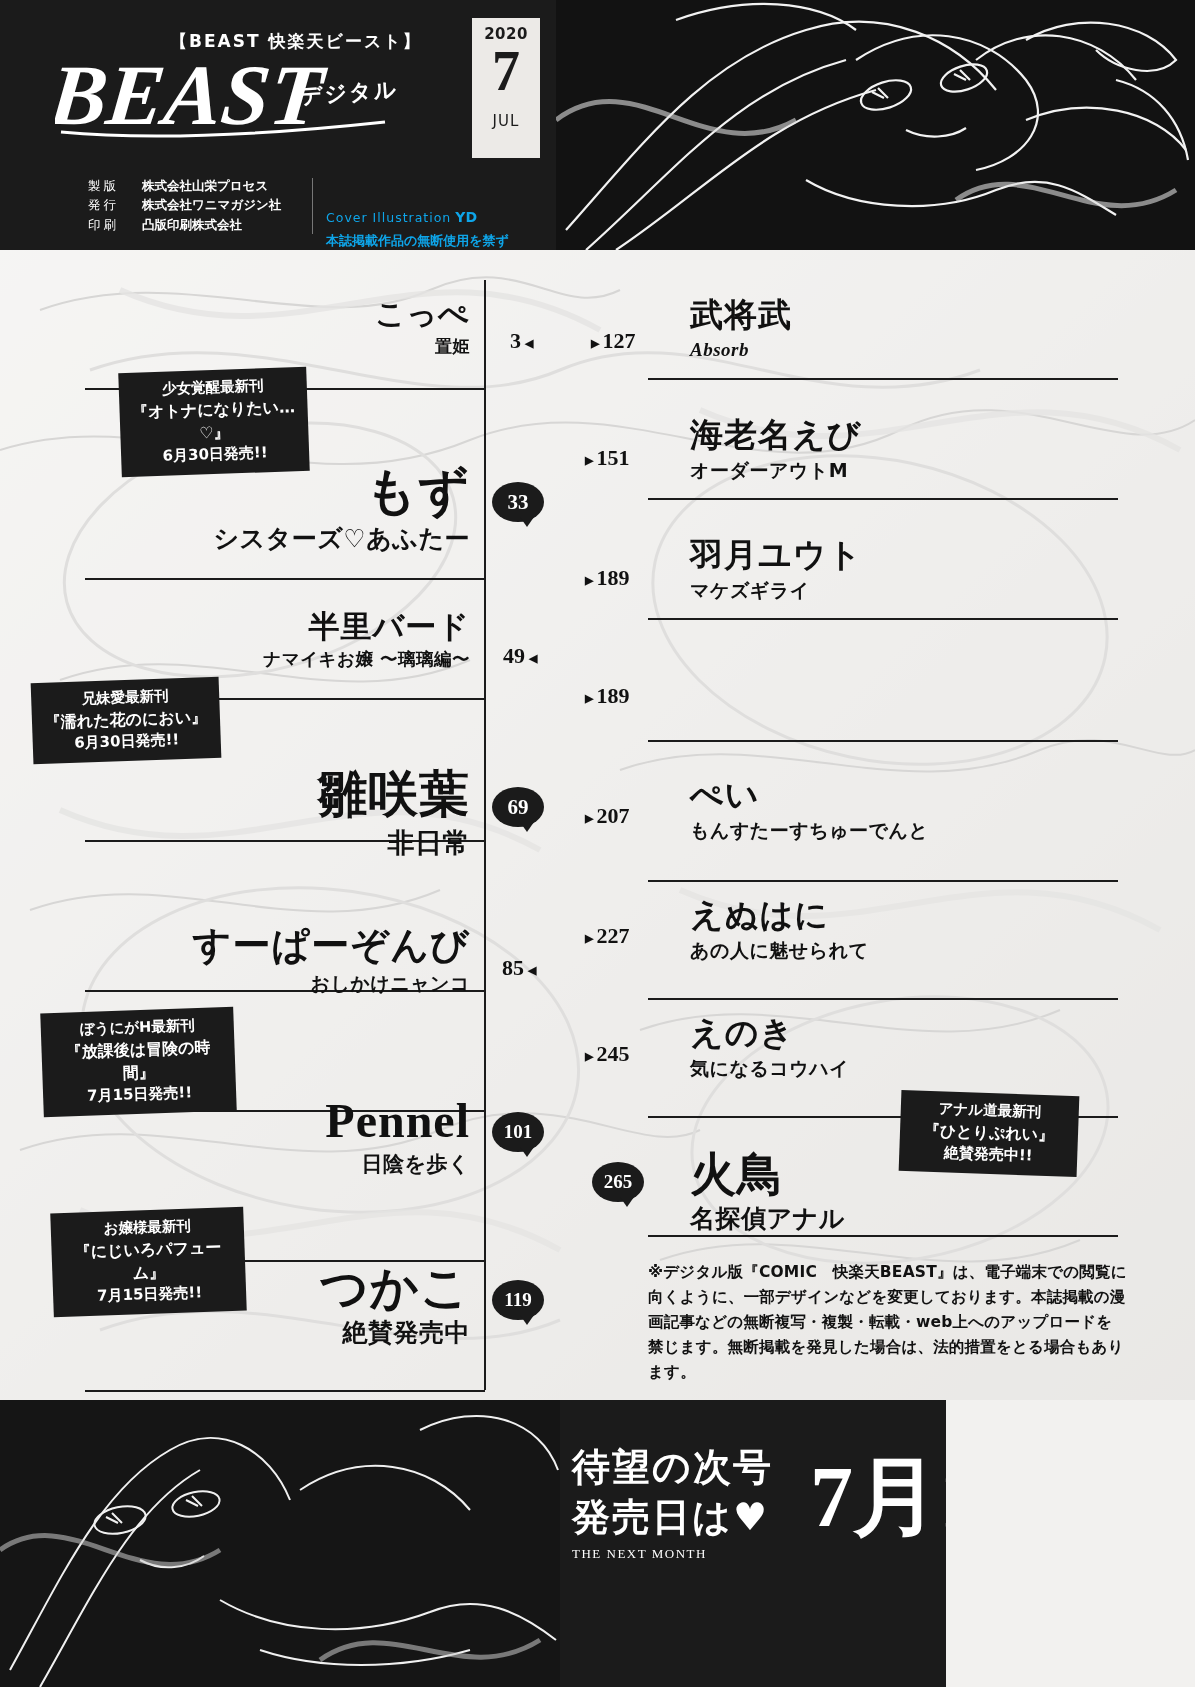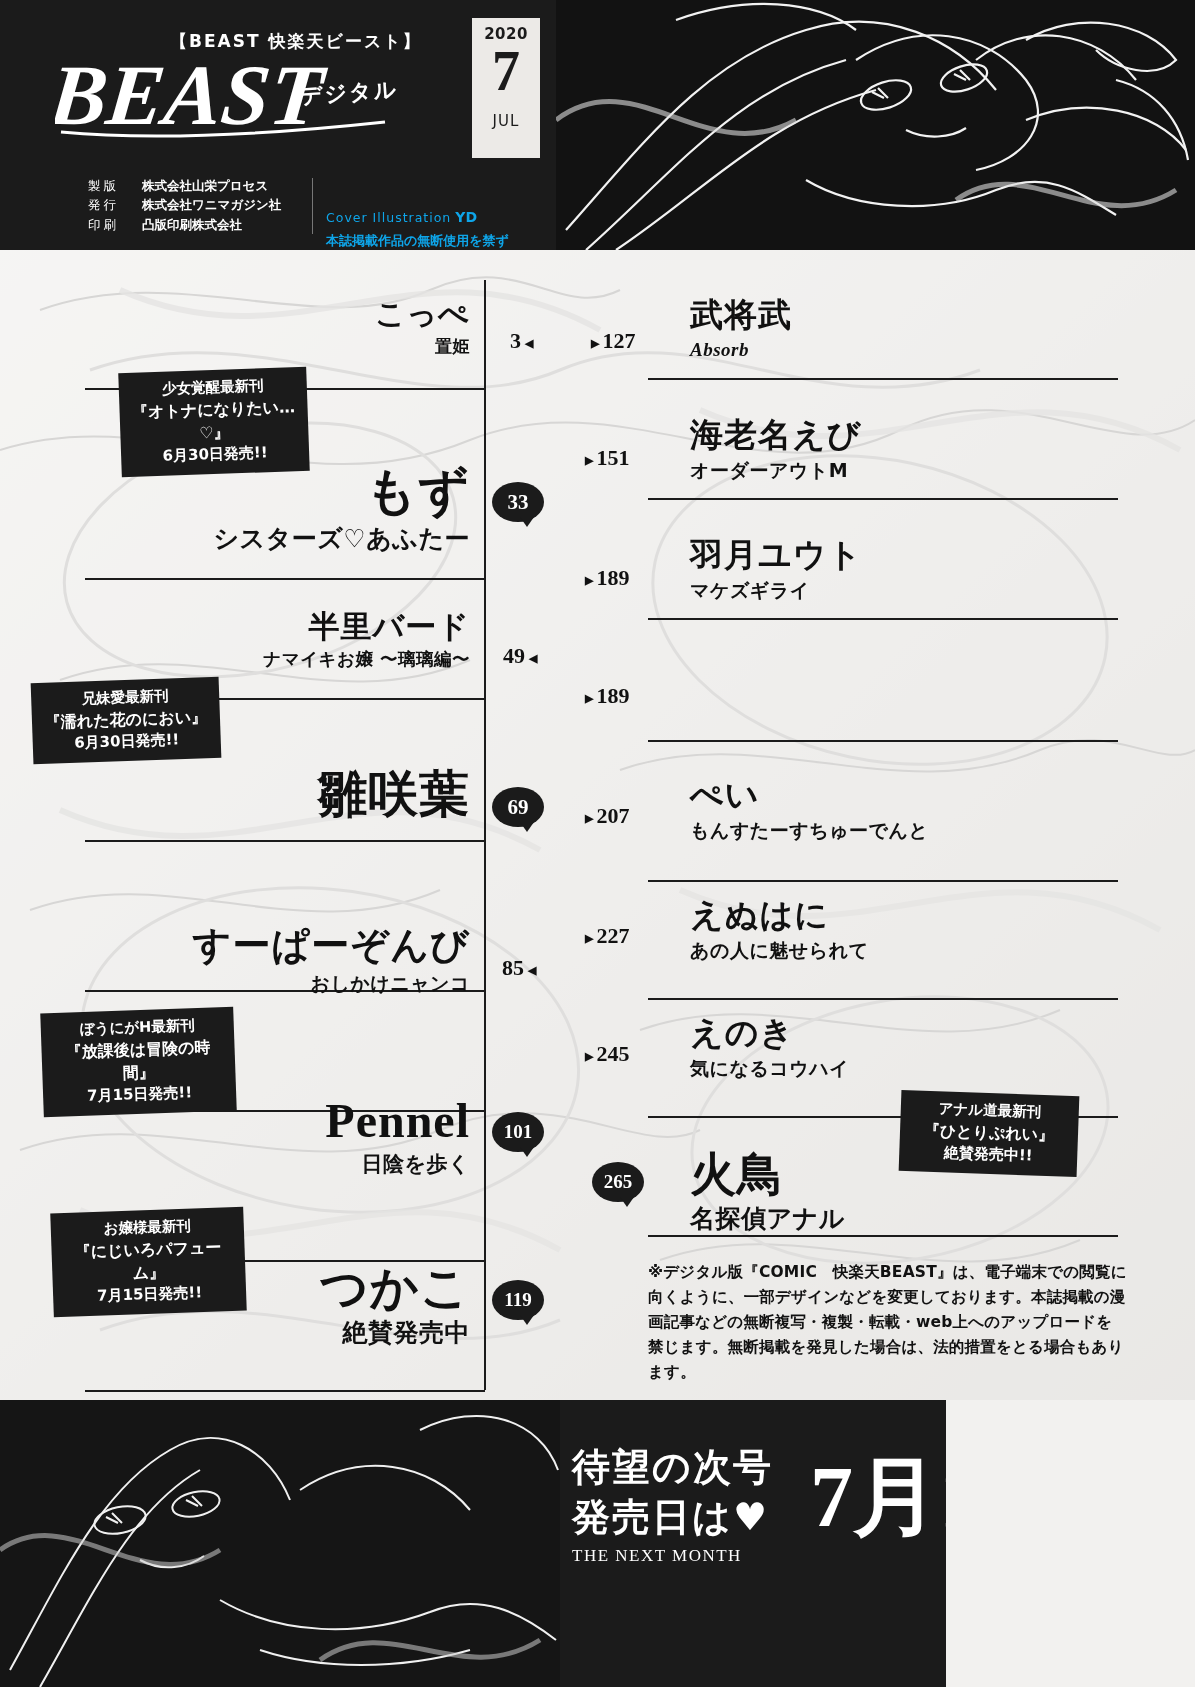--- a/index.html
+++ b/index.html
@@ -63,21 +63,21 @@
 
   
   .notice-box{position:absolute;left:648px;top:1010px;width:480px;font-size:15.5px;line-height:1.62;font-weight:bold;color:#111;letter-spacing:.2px;}
 
   
   .footer{position:absolute;left:0;top:1400px;width:946px;height:287px;background:#1b1b1b;overflow:hidden;}
   .footer-art{position:absolute;left:0;top:0;width:560px;height:287px;}
   .next-wrap{position:absolute;left:560px;top:36px;width:620px;height:215px;color:#fff;}
   .nw-jp1{position:absolute;left:12px;top:6px;font-size:38px;font-weight:bold;letter-spacing:2px;}
   .nw-jp2{position:absolute;left:12px;top:56px;font-size:38px;font-weight:bold;letter-spacing:2px;}
-  .nw-en{position:absolute;left:12px;top:110px;font-size:17px;letter-spacing:1.5px;font-family:"Liberation Serif",serif;}
+  .nw-en{position:absolute;left:12px;top:110px;font-size:13px;letter-spacing:1.5px;font-family:"Liberation Serif",serif;}
   .nw-date{position:absolute;left:250px;top:18px;font-size:86px;font-weight:bold;font-family:"Liberation Serif",serif;line-height:1;}
   .nw-nichi{position:absolute;left:470px;top:26px;font-size:62px;font-weight:bold;line-height:1;}
   .nw-onsale{position:absolute;left:398px;top:-6px;background:#fff;color:#1b1b1b;font-size:19px;font-weight:bold;padding:2px 8px;letter-spacing:.5px;transform:rotate(-3deg);}
   .nw-kin{position:absolute;left:543px;top:30px;width:64px;height:64px;border:4px solid #fff;display:flex;align-items:center;justify-content:center;font-size:38px;font-weight:bold;}
 </style>
 </head>
 <body>
 
 <div class="page">
 
@@ -224,20 +224,21 @@
     <div class="pbubble" style="left:492px;top:232px;">33</div>
 
     <div class="entry" style="left:120px;top:360px;width:350px;">
       <div class="author" style="font-size:31px;">半里バード</div>
       <div class="title" style="font-size:17.5px;">ナマイキお嬢 〜璃璃編〜</div>
     </div>
     <div class="pnum tri-l" style="left:503px;top:393px;font-size:22px;">49</div>
 
     <div class="entry" style="left:120px;top:518px;width:350px;">
       <div class="author" style="font-size:50px;">雛咲葉</div>
+      <div class="title" style="font-size:27px;">非日常</div>
     </div>
     <div class="pbubble" style="left:492px;top:537px;">69</div>
 
     <div class="entry" style="left:100px;top:676px;width:370px;">
       <div class="author" style="font-size:38px;">すーぱーぞんび</div>
       <div class="title" style="font-size:19px;">おしかけニャンコ</div>
     </div>
     <div class="pnum tri-l" style="left:502px;top:705px;font-size:22px;">85</div>
 
     <div class="entry" style="left:120px;top:846px;width:350px;">

